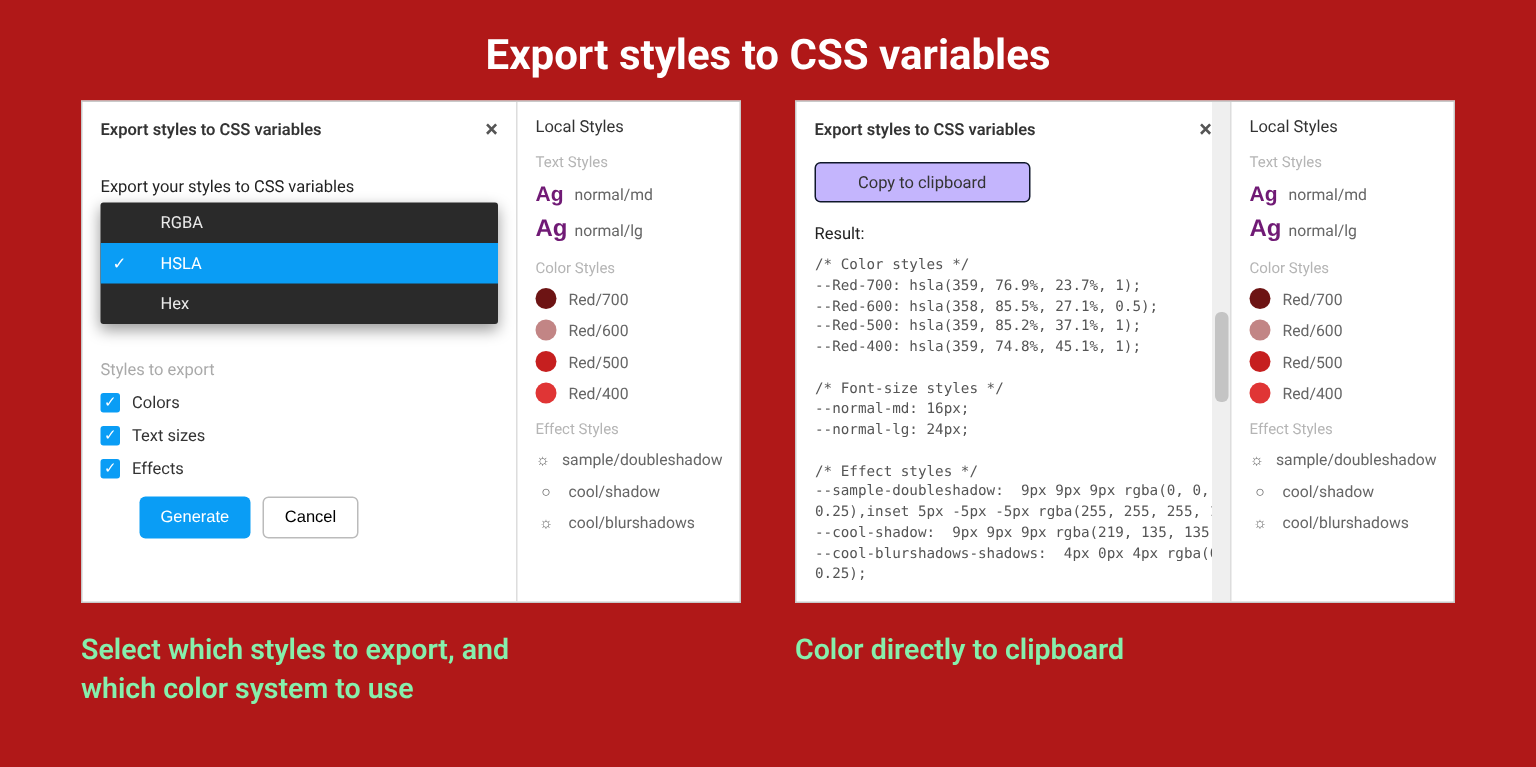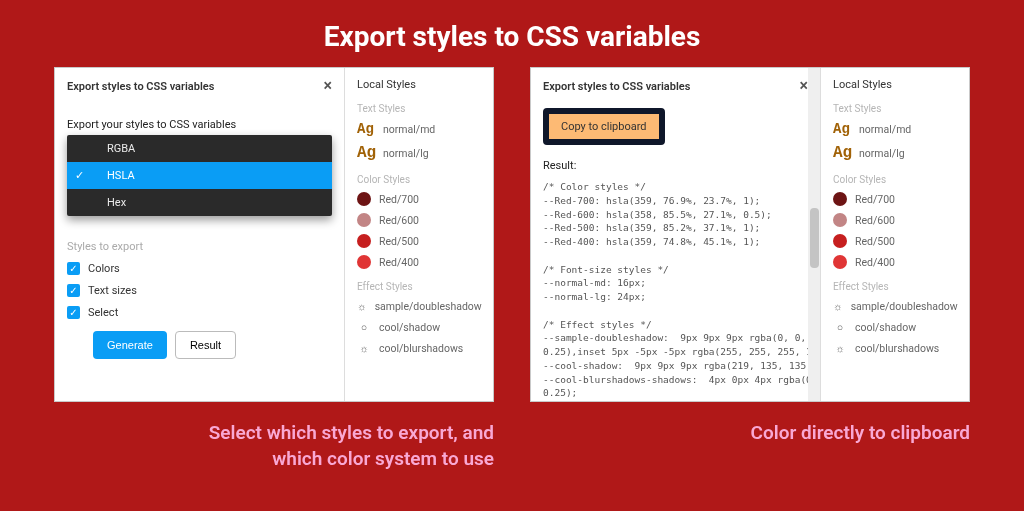--- a/index.html
+++ b/index.html
@@ -80,21 +80,21 @@
     display:flex;align-items:center;justify-content:center;color:#fff;font-size:10px;line-height:1;
   }
   .btns { display:flex; gap:8px; margin-top:12px;padding-left:26px;}
   .btn-primary {
     background:#0a9df5;color:#fff;border:none;padding:7px 14px;border-radius:4px;font-size:11px;cursor:pointer;
   }
   .btn-secondary {
     background:#fff;border:1px solid #bbb;padding:7px 14px;border-radius:4px;font-size:11px;cursor:pointer;
   }
   .copybtn {
-    background:#fdba74;border:6px solid #0f172a;padding:6px 12px;border-radius:4px;font-size:11px;cursor:pointer;
+    background:#c4b5fd;border:1px solid #0f172a;padding:6px 28px;border-radius:4px;font-size:11px;cursor:pointer;
     display:inline-block;
   }
   .code {
     margin-top:8px;
     font-family: Menlo, Consolas, monospace;
     font-size:9.5px;
     line-height:1.45;
     color:#555;
     white-space:pre;
     overflow:auto;
@@ -107,26 +107,26 @@
   .scrollbar-thumb { position:absolute; right:1px; top:140px; width:9px; height:60px; background:#c4c4c4; border-radius:4px;}
   .styles {
     flex:1;
     padding:10px 12px;
     background:#fff;
     overflow:hidden;
   }
   .styles h4 { font-size:11px; font-weight:400; margin-bottom:8px; }
   .group-label { color:#b5b5b5; font-size:10px; margin:12px 0 6px; }
   .srow { display:flex; align-items:center; gap:8px; font-size:10.5px; color:#666; margin:7px 0;}
-  .ag { font-family: Liberation Mono, monospace; font-size:14px; font-weight:700; color:#a16207; width:18px;}
+  .ag { font-family: Liberation Sans, sans-serif; font-size:14px; font-weight:700; color:#701a75; width:18px;}
   .ag.lg { font-size:16px; }
   .swatch { width:14px;height:14px;border-radius:50%; }
   .eff-icon { width:14px;height:14px; display:flex; align-items:center; justify-content:center;}
   .caption {
-    color:#f9a8d4; text-align:right; font-size:19px; font-weight:600; margin-top:18px; line-height:1.35;
+    color:#86efac; text-align:left; font-size:19px; font-weight:600; margin-top:18px; line-height:1.35;
   }
 </style>
 </head>
 <body>
 
 <div class="page-title">Export styles to CSS variables</div>
 
 <div class="panels">
 
   <div class="panel-wrap">
@@ -147,25 +147,25 @@
           <div class="cb-row">
             <div class="cb">✓</div>
             <span>Colors</span>
           </div>
           <div class="cb-row">
             <div class="cb">✓</div>
             <span>Text sizes</span>
           </div>
           <div class="cb-row">
             <div class="cb">✓</div>
-            <span>Select</span>
+            <span>Effects</span>
           </div>
           <div class="btns">
             <button class="btn-primary">Generate</button>
-            <button class="btn-secondary">Result</button>
+            <button class="btn-secondary">Cancel</button>
           </div>
         </div>
       </div>
       <div class="styles">
         <h4>Local Styles</h4>
         <div class="group-label">Text Styles</div>
         <div class="srow">
             <span class="ag">Ag</span>
             <span>normal/md</span>
           </div>

